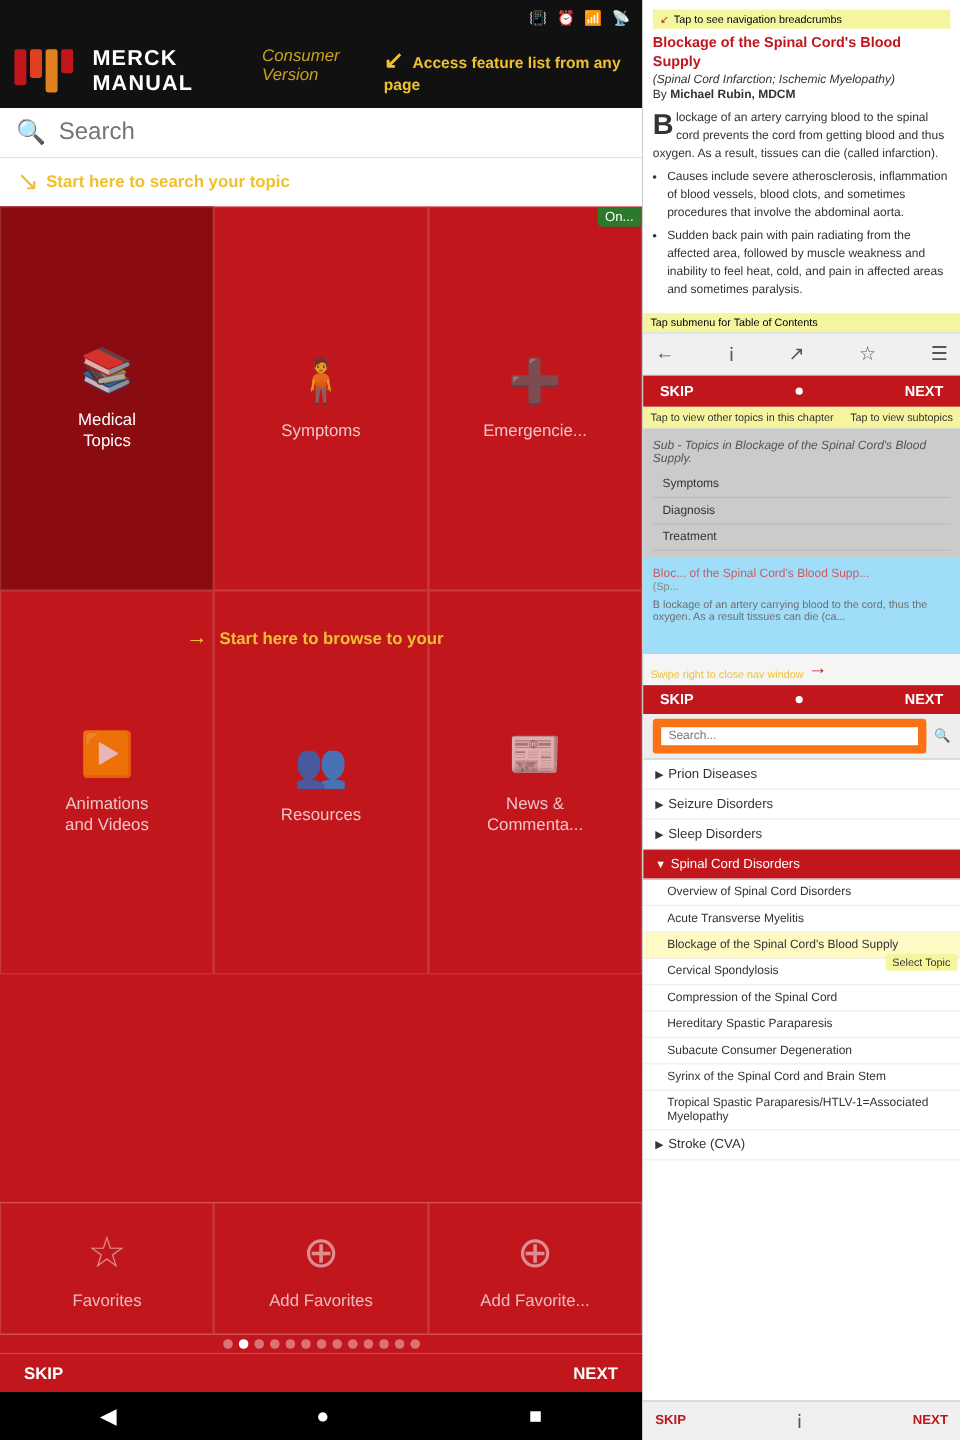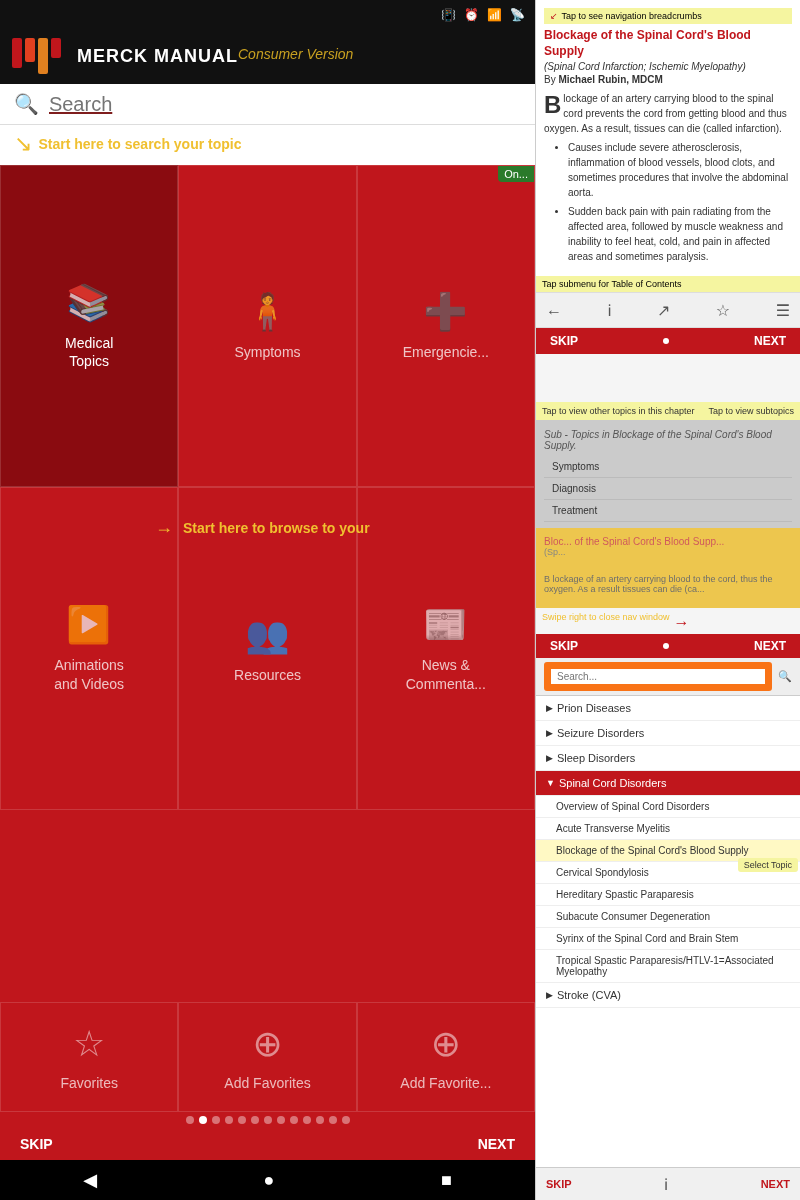--- a/index.html
+++ b/index.html
@@ -79,21 +79,20 @@
       border-bottom: 1px solid #ddd;
       position: relative;
     }
     .search-bar input {
       border: none;
       outline: none;
       font-size: 20px;
       color: #7f1d1d;
       width: 100%;
       background: transparent;
-      text-decoration: underline;
     }
     .search-icon-left {
       color: #888;
       font-size: 20px;
       margin-right: 10px;
     }
 
     
     .grid-area {
       flex: 1;
@@ -316,21 +315,21 @@
       margin-right: 2px;
       margin-top: 2px;
     }
     .article-bullets {
       margin-top: 4px;
       padding-left: 12px;
       font-size: 10px;
       color: #333;
       line-height: 1.5;
     }
-    .article-bullets li { margin-bottom: 4px; margin-left: 12px; }
+    .article-bullets li { margin-bottom: 4px; }
 
     
     .right-toolbar {
       background: #f0f0f0;
       display: flex;
       align-items: center;
       justify-content: space-between;
       padding: 6px 10px;
       border-top: 1px solid #ddd;
       border-bottom: 1px solid #ddd;
@@ -381,48 +380,47 @@
     }
     .sub-item {
       padding: 5px 8px;
       color: #333;
       cursor: pointer;
       border-bottom: 1px solid #bbb;
     }
 
     
     .article-behind {
-      background: #eab308;
+      background: #7dd3fc;
       padding: 8px;
       font-size: 10px;
       color: #333;
       opacity: 0.7;
       flex: 0 0 80px;
       overflow: hidden;
     }
 
     
     .chapter-annotations {
       background: #f5f5a0;
       padding: 4px 6px;
       font-size: 9px;
       color: #333;
       display: flex;
       justify-content: space-between;
-      margin-top: 48px;
     }
 
     
     .swipe-annotation {
       background: transparent;
       padding: 4px 6px;
       font-size: 9px;
       color: #f0c030;
       display: flex;
-      align-items: flex-start;
+      align-items: flex-end;
       gap: 4px;
     }
 
     
     .right-skip-next2 {
       background: #c0161c;
       display: flex;
       align-items: center;
       justify-content: space-between;
       padding: 5px 14px;
@@ -524,20 +522,24 @@
     <div class="header-inner">
       <div class="logo-bars">
         <div class="logo-bar bar1"></div>
         <div class="logo-bar bar2"></div>
         <div class="logo-bar bar3"></div>
         <div class="logo-bar bar4"></div>
       </div>
       <div class="header-text-area">
         <span class="merck-title">MERCK MANUAL</span>
         <span class="consumer-version">Consumer Version</span>
+        <span class="access-feature">
+          <span class="arrow-left">↙</span>
+          <span>Access feature list from any page</span>
+        </span>
       </div>
     </div>
   </div>
 
   <div class="search-bar">
     <span class="search-icon-left">🔍</span>
     <input type="text" placeholder="Search" style="">
   </div>
 
   <div style="background:#fff; padding: 6px 14px 8px; position:relative;">
@@ -678,21 +680,21 @@
   <div class="sub-overlay">
     <div style="font-size:10px; color:#555; padding: 3px 0 5px; font-style:italic;">Sub - Topics in Blockage of the Spinal Cord's Blood Supply.</div>
     <div class="sub-item">Symptoms</div>
     <div class="sub-item">Diagnosis</div>
     <div class="sub-item">Treatment</div>
   </div>
 
   <div class="article-behind">
     <div style="font-size:10px; color:#c0161c;">Bloc... of the Spinal Cord's Blood Supp...</div>
     <div style="font-size:9px; color:#555;">(Sp...</div>
-    <div style="font-size:9px; margin-top:17px;">B lockage of an artery carrying blood to the cord, thus the oxygen. As a result tissues can die (ca...</div>
+    <div style="font-size:9px; margin-top:5px;">B lockage of an artery carrying blood to the cord, thus the oxygen. As a result tissues can die (ca...</div>
   </div>
 
   <div class="swipe-annotation">
     <span>Swipe right to close nav window</span>
     <span style="color:#c0161c; font-size:16px;">→</span>
   </div>
 
   <div class="right-skip-next2">
     <span class="r-skip">SKIP</span>
     <div class="r-dot"></div>
@@ -723,20 +725,21 @@
       <span class="triangle">▼</span>
       <span>Spinal Cord Disorders</span>
     </div>
     <div class="toc-sub-item">Overview of Spinal Cord Disorders</div>
     <div class="toc-sub-item">Acute Transverse Myelitis</div>
     <div class="toc-sub-item highlighted" style="position:relative;">
       Blockage of the Spinal Cord's Blood Supply
       <span class="select-topic-ann" style="position:absolute; right:2px; top:18px;">Select Topic</span>
     </div>
     <div class="toc-sub-item">Cervical Spondylosis</div>
+    <div class="toc-sub-item">Compression of the Spinal Cord</div>
     <div class="toc-sub-item">Hereditary Spastic Paraparesis</div>
     <div class="toc-sub-item">Subacute Consumer Degeneration</div>
     <div class="toc-sub-item">Syrinx of the Spinal Cord and Brain Stem</div>
     <div class="toc-sub-item">Tropical Spastic Paraparesis/HTLV-1=Associated Myelopathy</div>
 
     <div class="toc-item">
       <span class="triangle">▶</span>
       <span>Stroke (CVA)</span>
     </div>
   </div>

